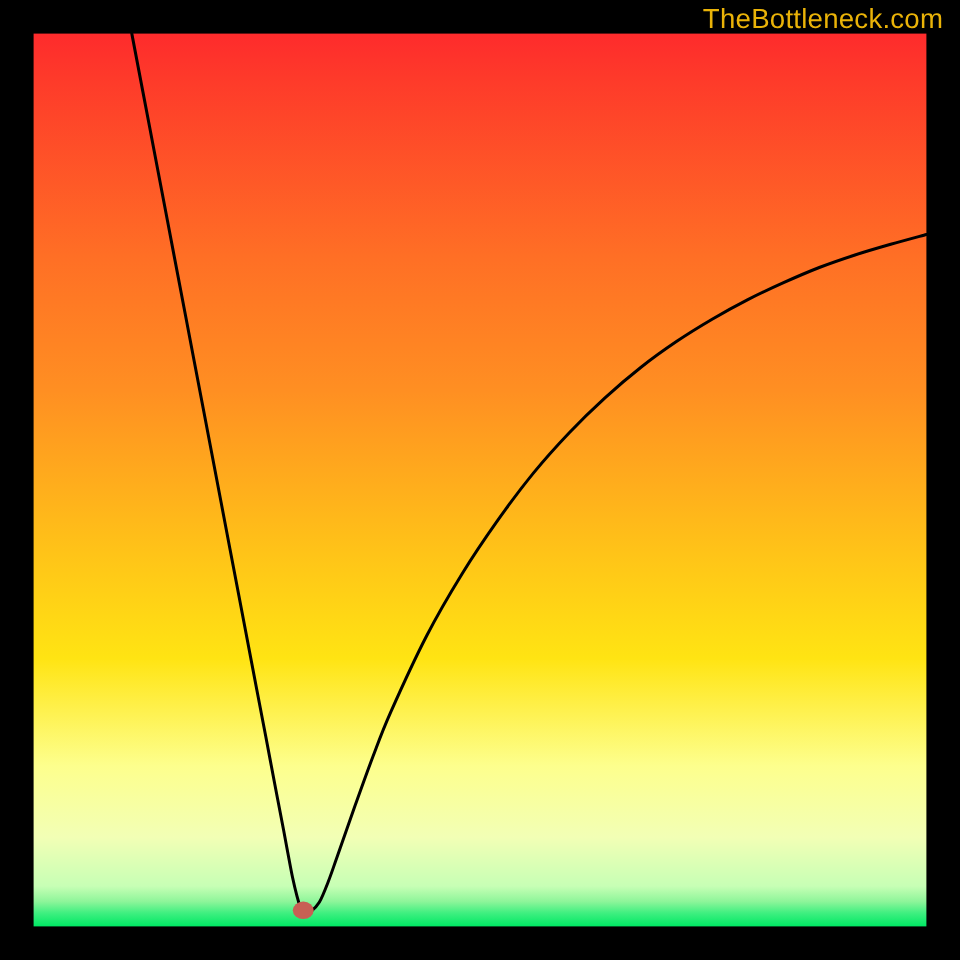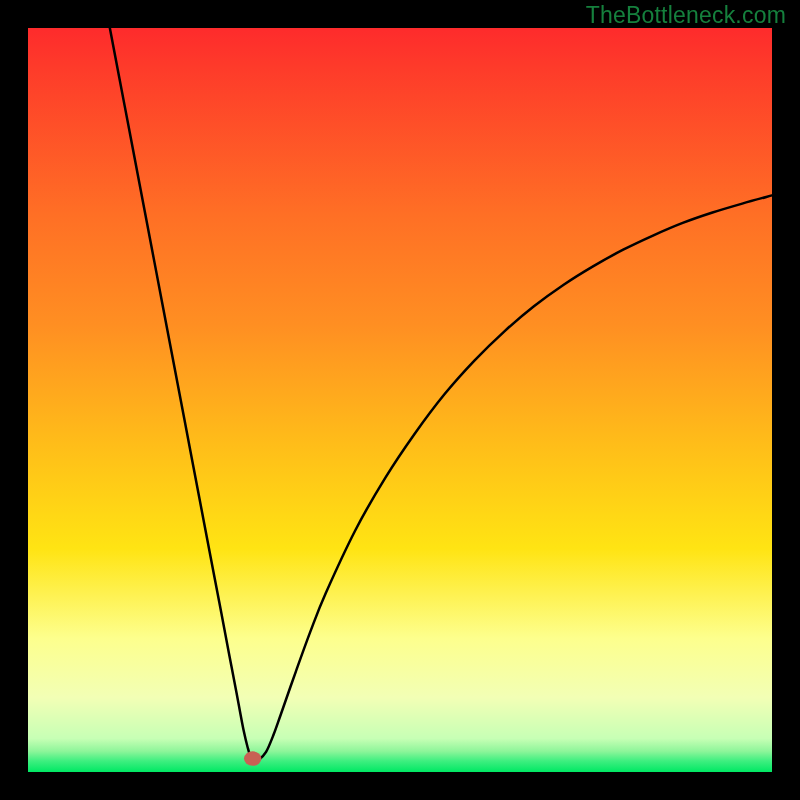--- a/index.html
+++ b/index.html
@@ -17,21 +17,21 @@
     width: 800px;
     height: 800px;
     background: #000;
   }
   .watermark {
     position: absolute;
     top: 2px;
     right: 14px;
     font-family: Arial, Helvetica, sans-serif;
     font-size: 23px;
-    color: #15803d;
+    color: #eab308;
     letter-spacing: 0.2px;
   }
   svg {
     display: block;
   }
 </style>
 </head>
 <body>
 
 <div class="frame">

